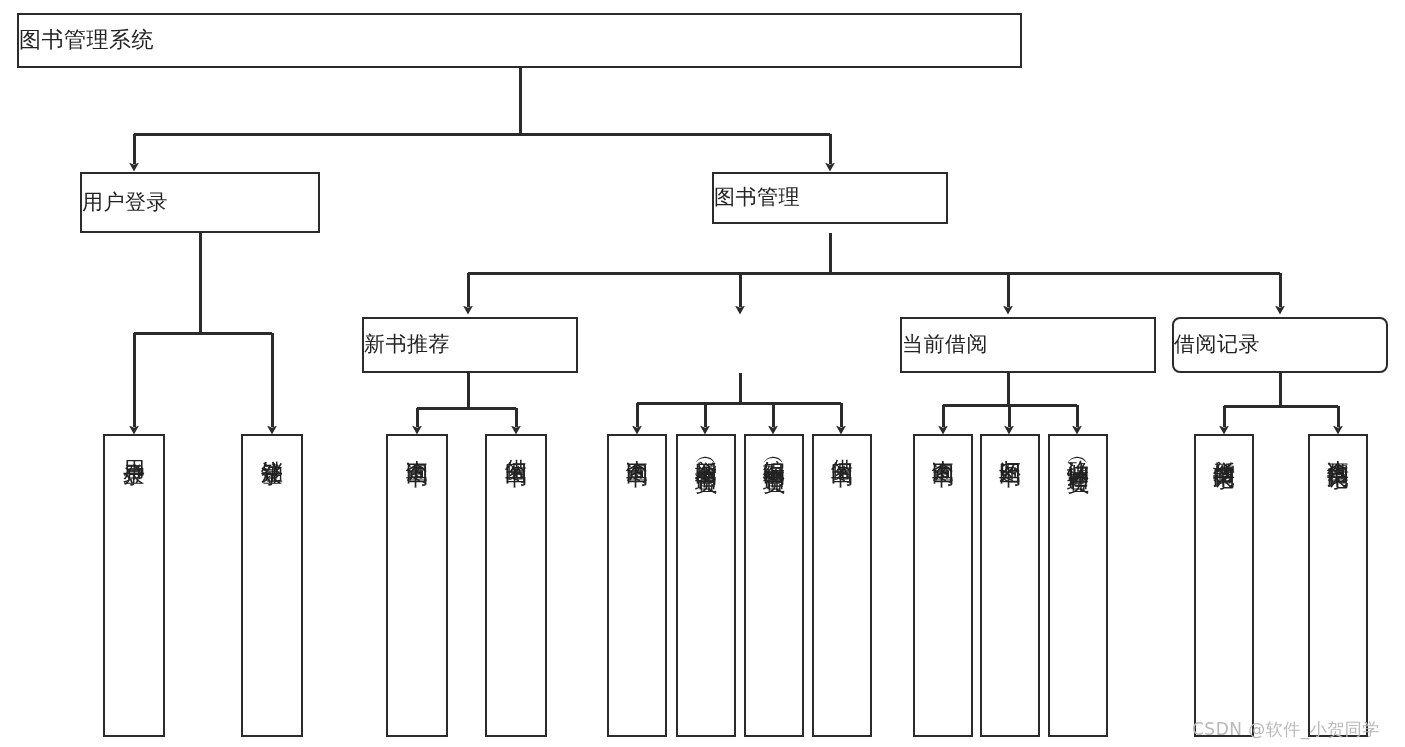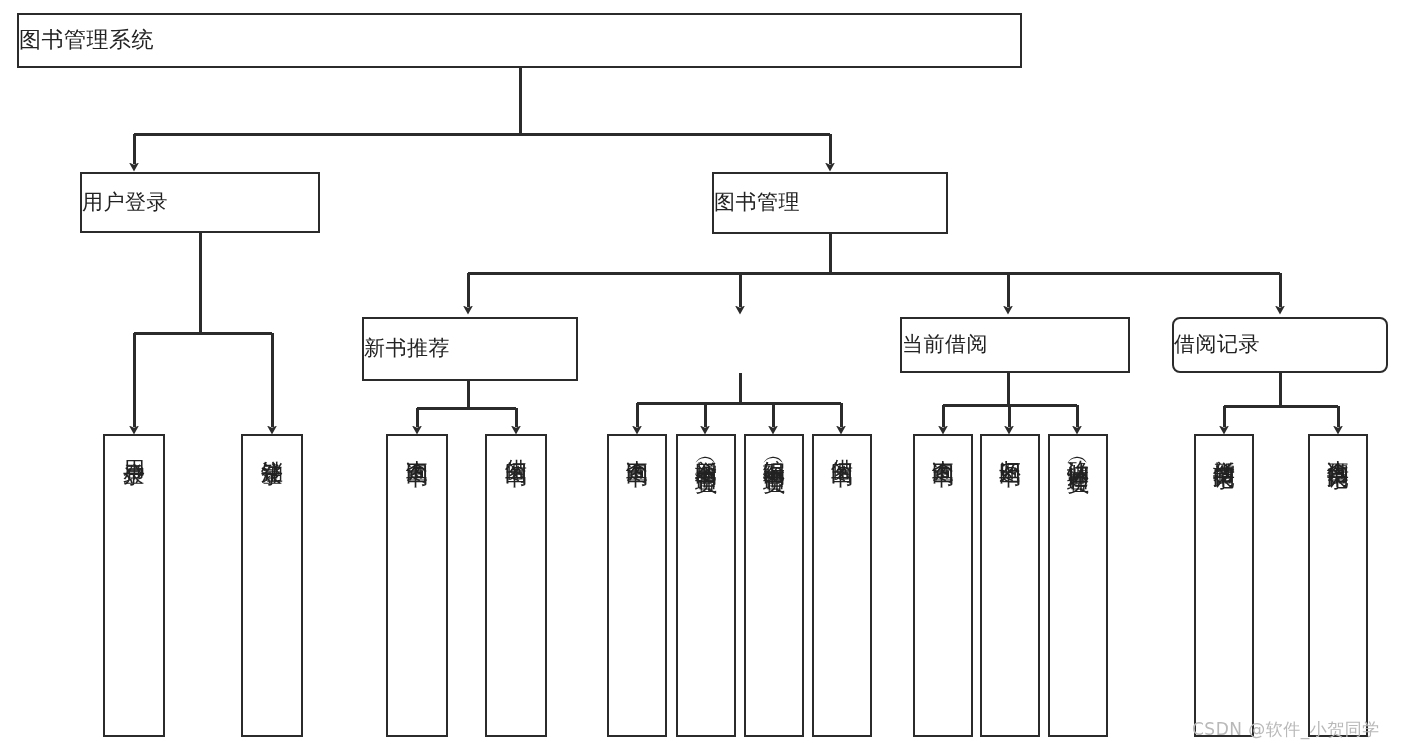--- a/index.html
+++ b/index.html
@@ -118,28 +118,28 @@
     </g>
   </svg>
 
   <div class="node horizontal root" style="left:17px; top:13px; width:1005px; height:55px;">
     <span>图书管理系统</span>
   </div>
 
   <div class="node horizontal" style="left:80px; top:172px; width:240px; height:61px;">
     <span>用户登录</span>
   </div>
-  <div class="node horizontal" style="left:712px; top:172px; width:236px; height:62px;">
+  <div class="node horizontal" style="left:712px; top:172px; width:236px; height:52px;">
     <span>图书管理</span>
   </div>
 
-  <div class="node horizontal" style="left:362px; top:317px; width:216px; height:64px;">
+  <div class="node horizontal" style="left:362px; top:317px; width:216px; height:56px;">
     <span>新书推荐</span>
   </div>
-  <div class="node horizontal" style="left:900px; top:317px; width:230px; height:56px;">
+  <div class="node horizontal" style="left:900px; top:317px; width:256px; height:56px;">
     <span>当前借阅</span>
   </div>
   <div class="node horizontal" style="left:1172px; top:317px; width:216px; height:56px;border-radius:8px;">
     <span>借阅记录</span>
   </div>
 
   <div class="node vertical" style="left:103px; top:434px; width:62px; height:303px;">
     <span>用户登录</span>
   </div>
   <div class="node vertical" style="left:241px; top:434px; width:62px; height:303px;">

